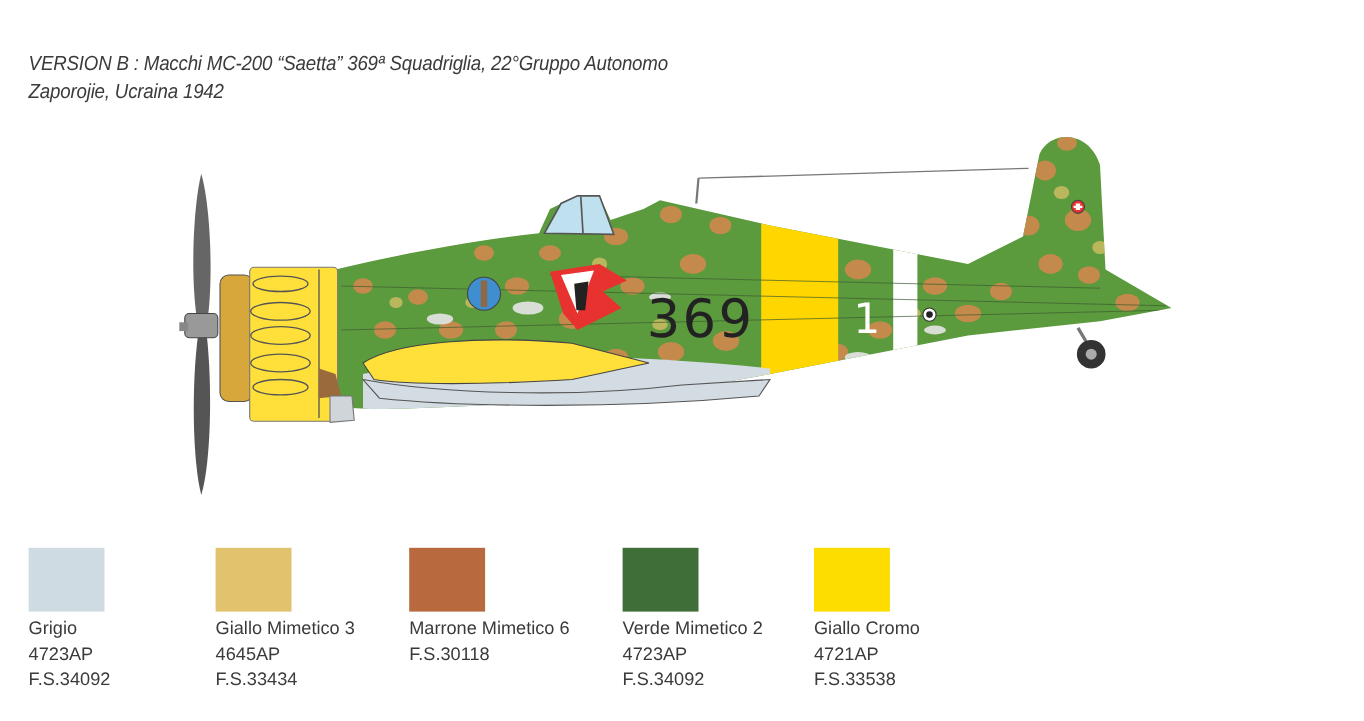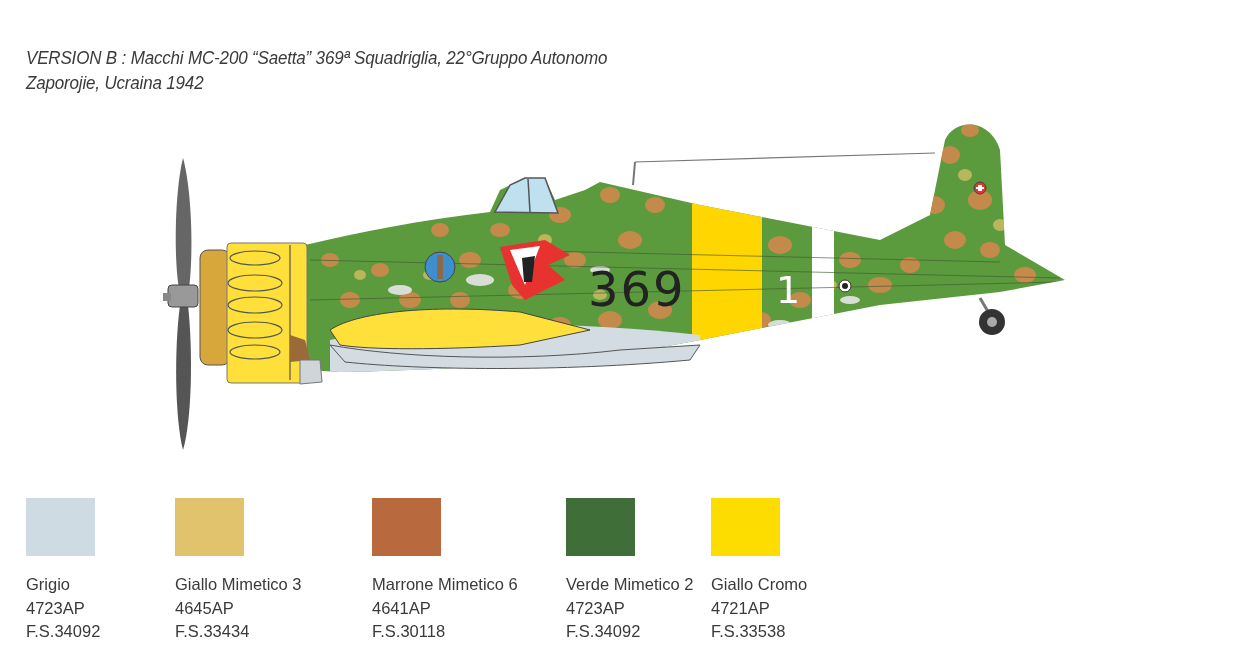--- a/index.html
+++ b/index.html
@@ -2,21 +2,21 @@
 <html><head>
 <meta charset="utf-8">
 <style>
   html, body { margin:0; padding:0; background:#ffffff; }
   body { width:1240px; height:655px; position:relative; overflow:hidden; font-family:"Liberation Sans", sans-serif; color:#3a3a3a; }
   .title { position:absolute; left:26px; top:45px; font-style:italic; font-size:18.5px; line-height:25px; color:#3b3b3b; letter-spacing:-0.2px; transform:scaleX(0.92); transform-origin:left top; }
   .title div { white-space:nowrap; }
   .plane { position:absolute; left:150px; top:115px; width:930px; height:345px; }
   .swatch { position:absolute; top:498px; }
   .swatch .chip { width:69px; height:58px; }
-  .swatch .lbl { margin-top:17px; font-size:16.5px; line-height:23.5px; color:#3a3a3a; white-space:nowrap; }
+  .swatch .lbl { margin-top:4px; font-size:16.5px; line-height:23.5px; color:#3a3a3a; white-space:nowrap; }
 </style>
 </head>
 <body>
 
 <div class="title">
   <div>VERSION B : Macchi MC-200 “Saetta” 369ª Squadriglia, 22°Gruppo Autonomo</div>
   <div>Zaporojie, Ucraina 1942</div>
 </div>
 
 <svg class="plane" viewBox="150 115 930 345" xmlns="http://www.w3.org/2000/svg">
@@ -149,44 +149,43 @@
 </svg>
 
 <div class="swatch" style="left:26px">
   <div class="chip" style="background:#cfdbe2"></div>
   <div class="lbl">
     <div>Grigio</div>
     <div>4723AP</div>
     <div>F.S.34092</div>
   </div>
 </div>
-<div class="swatch" style="left:175px">
+<div class="swatch" style="left:196px">
   <div class="chip" style="background:#e0c36c"></div>
   <div class="lbl">
     <div>Giallo Mimetico 3</div>
     <div>4645AP</div>
     <div>F.S.33434</div>
   </div>
 </div>
 <div class="swatch" style="left:372px">
   <div class="chip" style="background:#b8693e"></div>
   <div class="lbl">
     <div>Marrone Mimetico 6</div>
-    <div>4641AP</div>
     <div>F.S.30118</div>
   </div>
 </div>
 <div class="swatch" style="left:566px">
   <div class="chip" style="background:#3f6e38"></div>
   <div class="lbl">
     <div>Verde Mimetico 2</div>
     <div>4723AP</div>
     <div>F.S.34092</div>
   </div>
 </div>
-<div class="swatch" style="left:711px">
+<div class="swatch" style="left:740px">
   <div class="chip" style="background:#fddc00"></div>
   <div class="lbl">
     <div>Giallo Cromo</div>
     <div>4721AP</div>
     <div>F.S.33538</div>
   </div>
 </div>
 
 </body></html>

